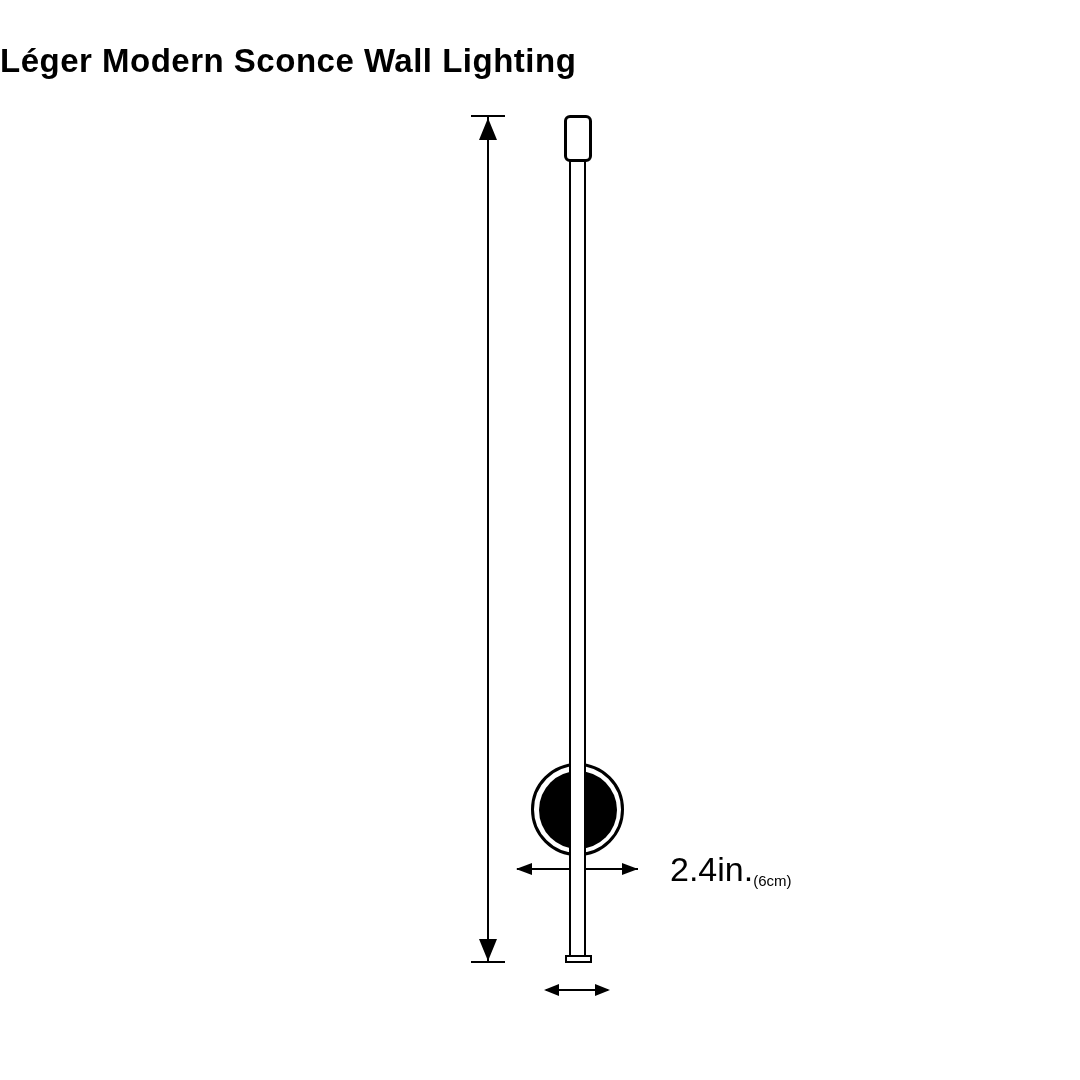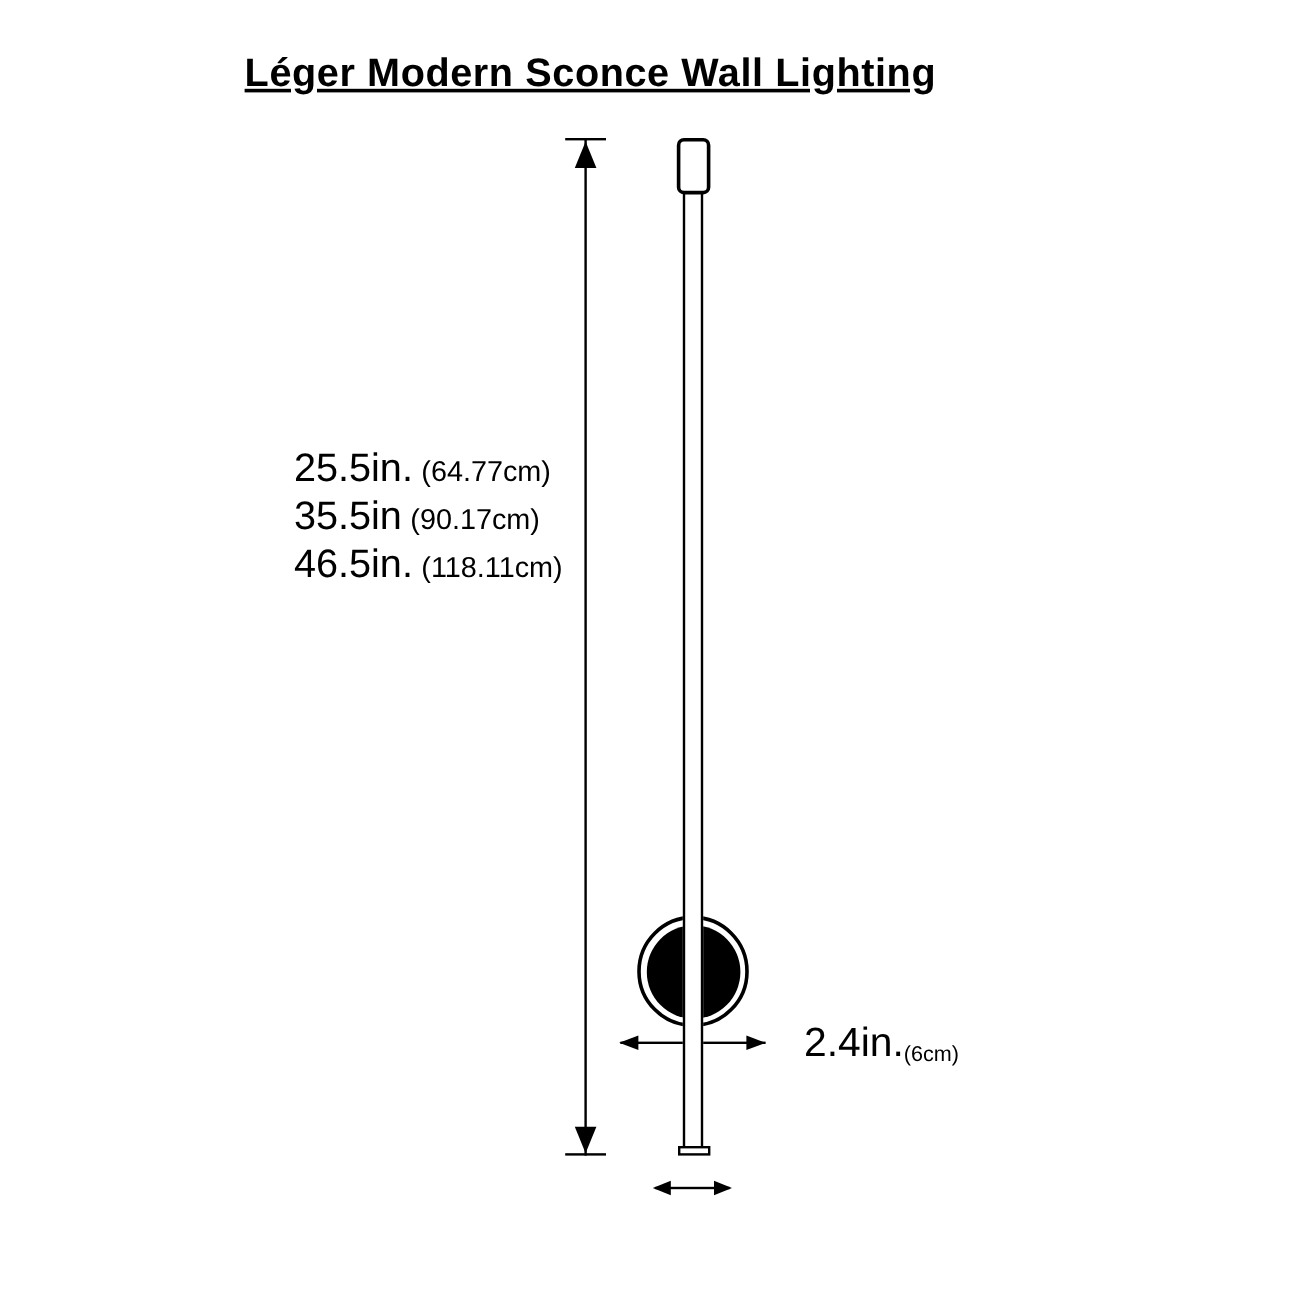--- a/index.html
+++ b/index.html
@@ -15,25 +15,23 @@
     font-family: "Liberation Sans", sans-serif;
     color: #000000;
     overflow: hidden;
   }
   
   .title {
     position: absolute;
     top: 42px;
     left: 0;
     width: 984px;
-    text-align: center;
     font-size: 33px;
     font-weight: bold;
     letter-spacing: 0.5px;
-    text-decoration: underline;
   }
 
   
   .vdim-line {
     position: absolute;
     left: 487px;
     top: 116px;
     width: 2px;
     height: 847px;
     background: #000;
@@ -152,21 +150,21 @@
   }
   .label-24 {
     position: absolute;
     left: 670px;
     top: 850px;
     display: flex;
     align-items: flex-end;
     white-space: nowrap;
   }
   .label-24 .big { font-size: 34px; }
-  .label-24 .small { font-size: 18px; }
+  .label-24 .small { font-size: 15px; }
 
   
   .hdim-1-line {
     position: absolute;
     left: 546px;
     top: 989px;
     width: 62px;
     height: 2px;
     background: #000;
   }
@@ -247,29 +245,15 @@
   <div class="label-24">
     <span class="big">2.4in.</span>
     <span class="small">(6cm)</span>
   </div>
 
   <div class="hdim-1-line"></div>
   <div class="tri-left-1"></div>
   <div class="tri-right-1"></div>
 
   <div class="sizes-block">
-    <div class="sizes-list">
-      <div class="size-row">
-        <span class="big">25.5in.</span>
-        <span class="small">(64.77cm)</span>
-      </div>
-      <div class="size-row">
-        <span class="big">35.5in</span>
-        <span class="small">(90.17cm)</span>
-      </div>
-      <div class="size-row">
-        <span class="big">46.5in.</span>
-        <span class="small">(118.11cm)</span>
-      </div>
-    </div>
   </div>
 
 </div>
 
 </body></html>

